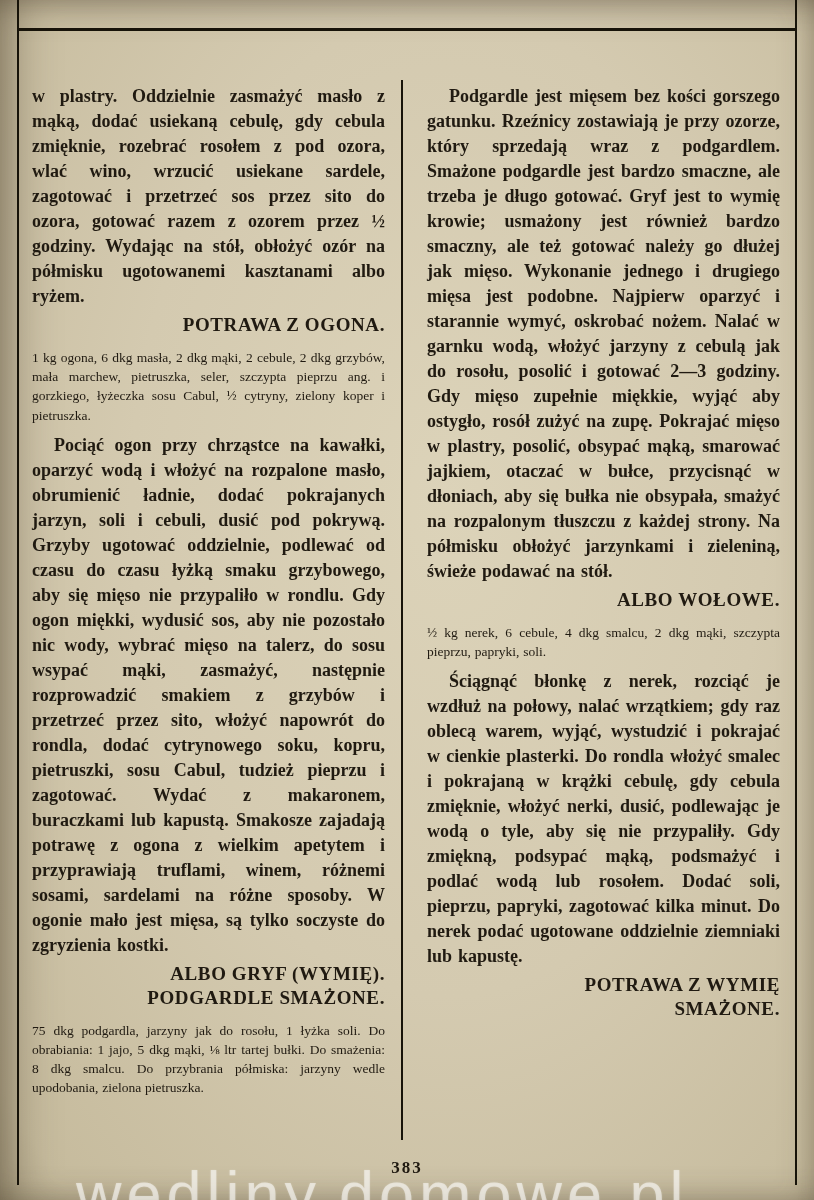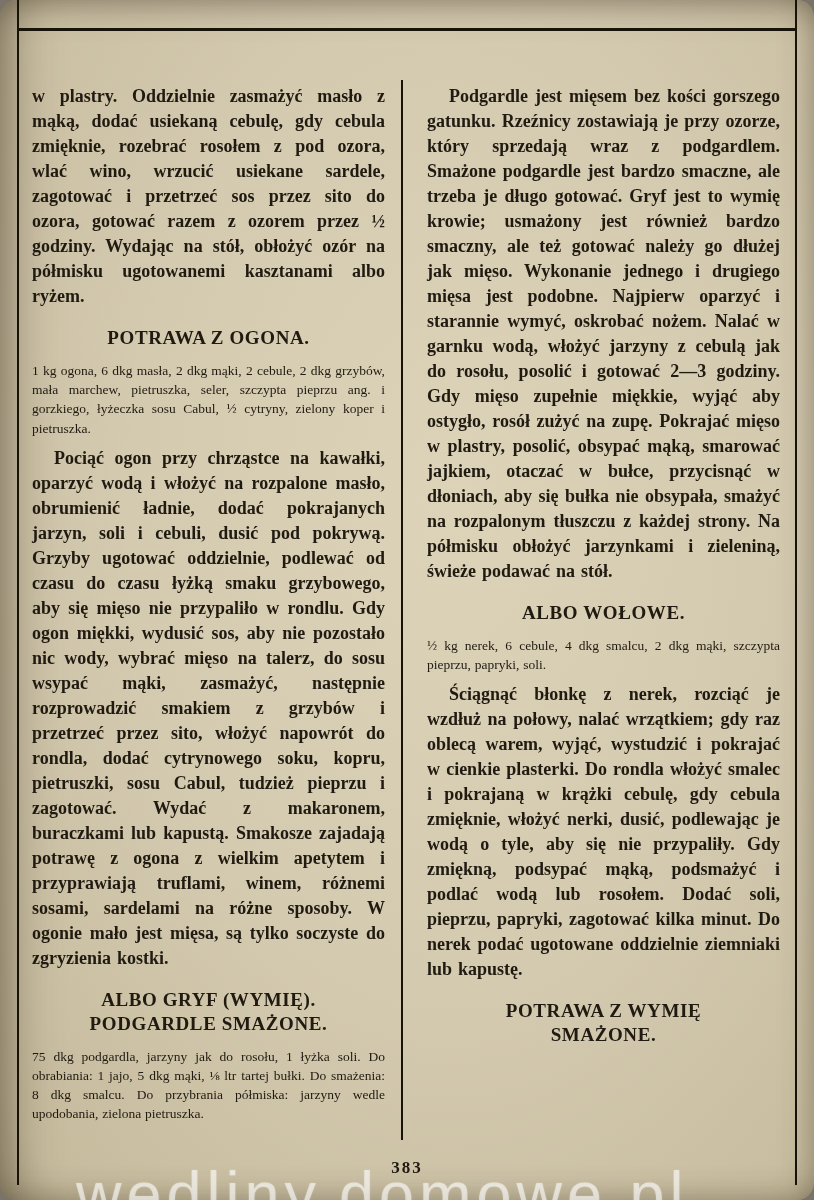--- a/index.html
+++ b/index.html
@@ -10,21 +10,20 @@
     margin: 0 auto;
     overflow: hidden;
     background: radial-gradient(ellipse at 55% 42%, #dcd3b9 0%, #d4cab0 50%, #c6bb9d 92%, #b8ad8f 100%);
     box-shadow:
       inset 34px 0 46px -24px rgba(70,58,40,0.50),
       inset -20px 0 34px -20px rgba(70,58,40,0.38),
       inset 0 26px 36px -24px rgba(70,58,40,0.42),
       inset 0 -22px 32px -22px rgba(70,58,40,0.30);
     font-family: "Liberation Serif", "DejaVu Serif", serif;
     color: #201a11;
-    border-radius: 17px;
   }
   .rule { position: absolute; background: #171309; }
   .rule-top     { left: 18px; right: 17px; top: 28px; height: 3px; }
   .rule-left    { left: 17px; top: 0; width: 2px; height: 1185px; }
   .rule-right   { right: 17px; top: 0; width: 2px; height: 1185px; }
   .rule-divider { left: 401px; top: 80px; width: 2px; height: 1060px; }
 
   .columns {
     position: absolute;
     left: 32px; right: 34px; top: 84px;
@@ -37,25 +36,25 @@
     margin: 0;
     font-size: 18px;
     line-height: 25px;
     text-align: justify;
     word-spacing: 1.5px;
     font-weight: 600;
   }
   p.body.indent { text-indent: 22px; }
 
   h2.recipe-title {
-    margin: 17px 0 11px;
+    margin: 4px 0 11px;
     font-size: 19px;
     line-height: 24px;
     font-weight: 700;
-    text-align: center;
+    text-align: right;
     letter-spacing: 0.6px;
   }
   h2.recipe-title span { display: block; }
 
   p.ingredients {
     margin: 0 0 8px;
     font-size: 13.5px;
     line-height: 19.2px;
     font-weight: 400;
     text-align: justify;

